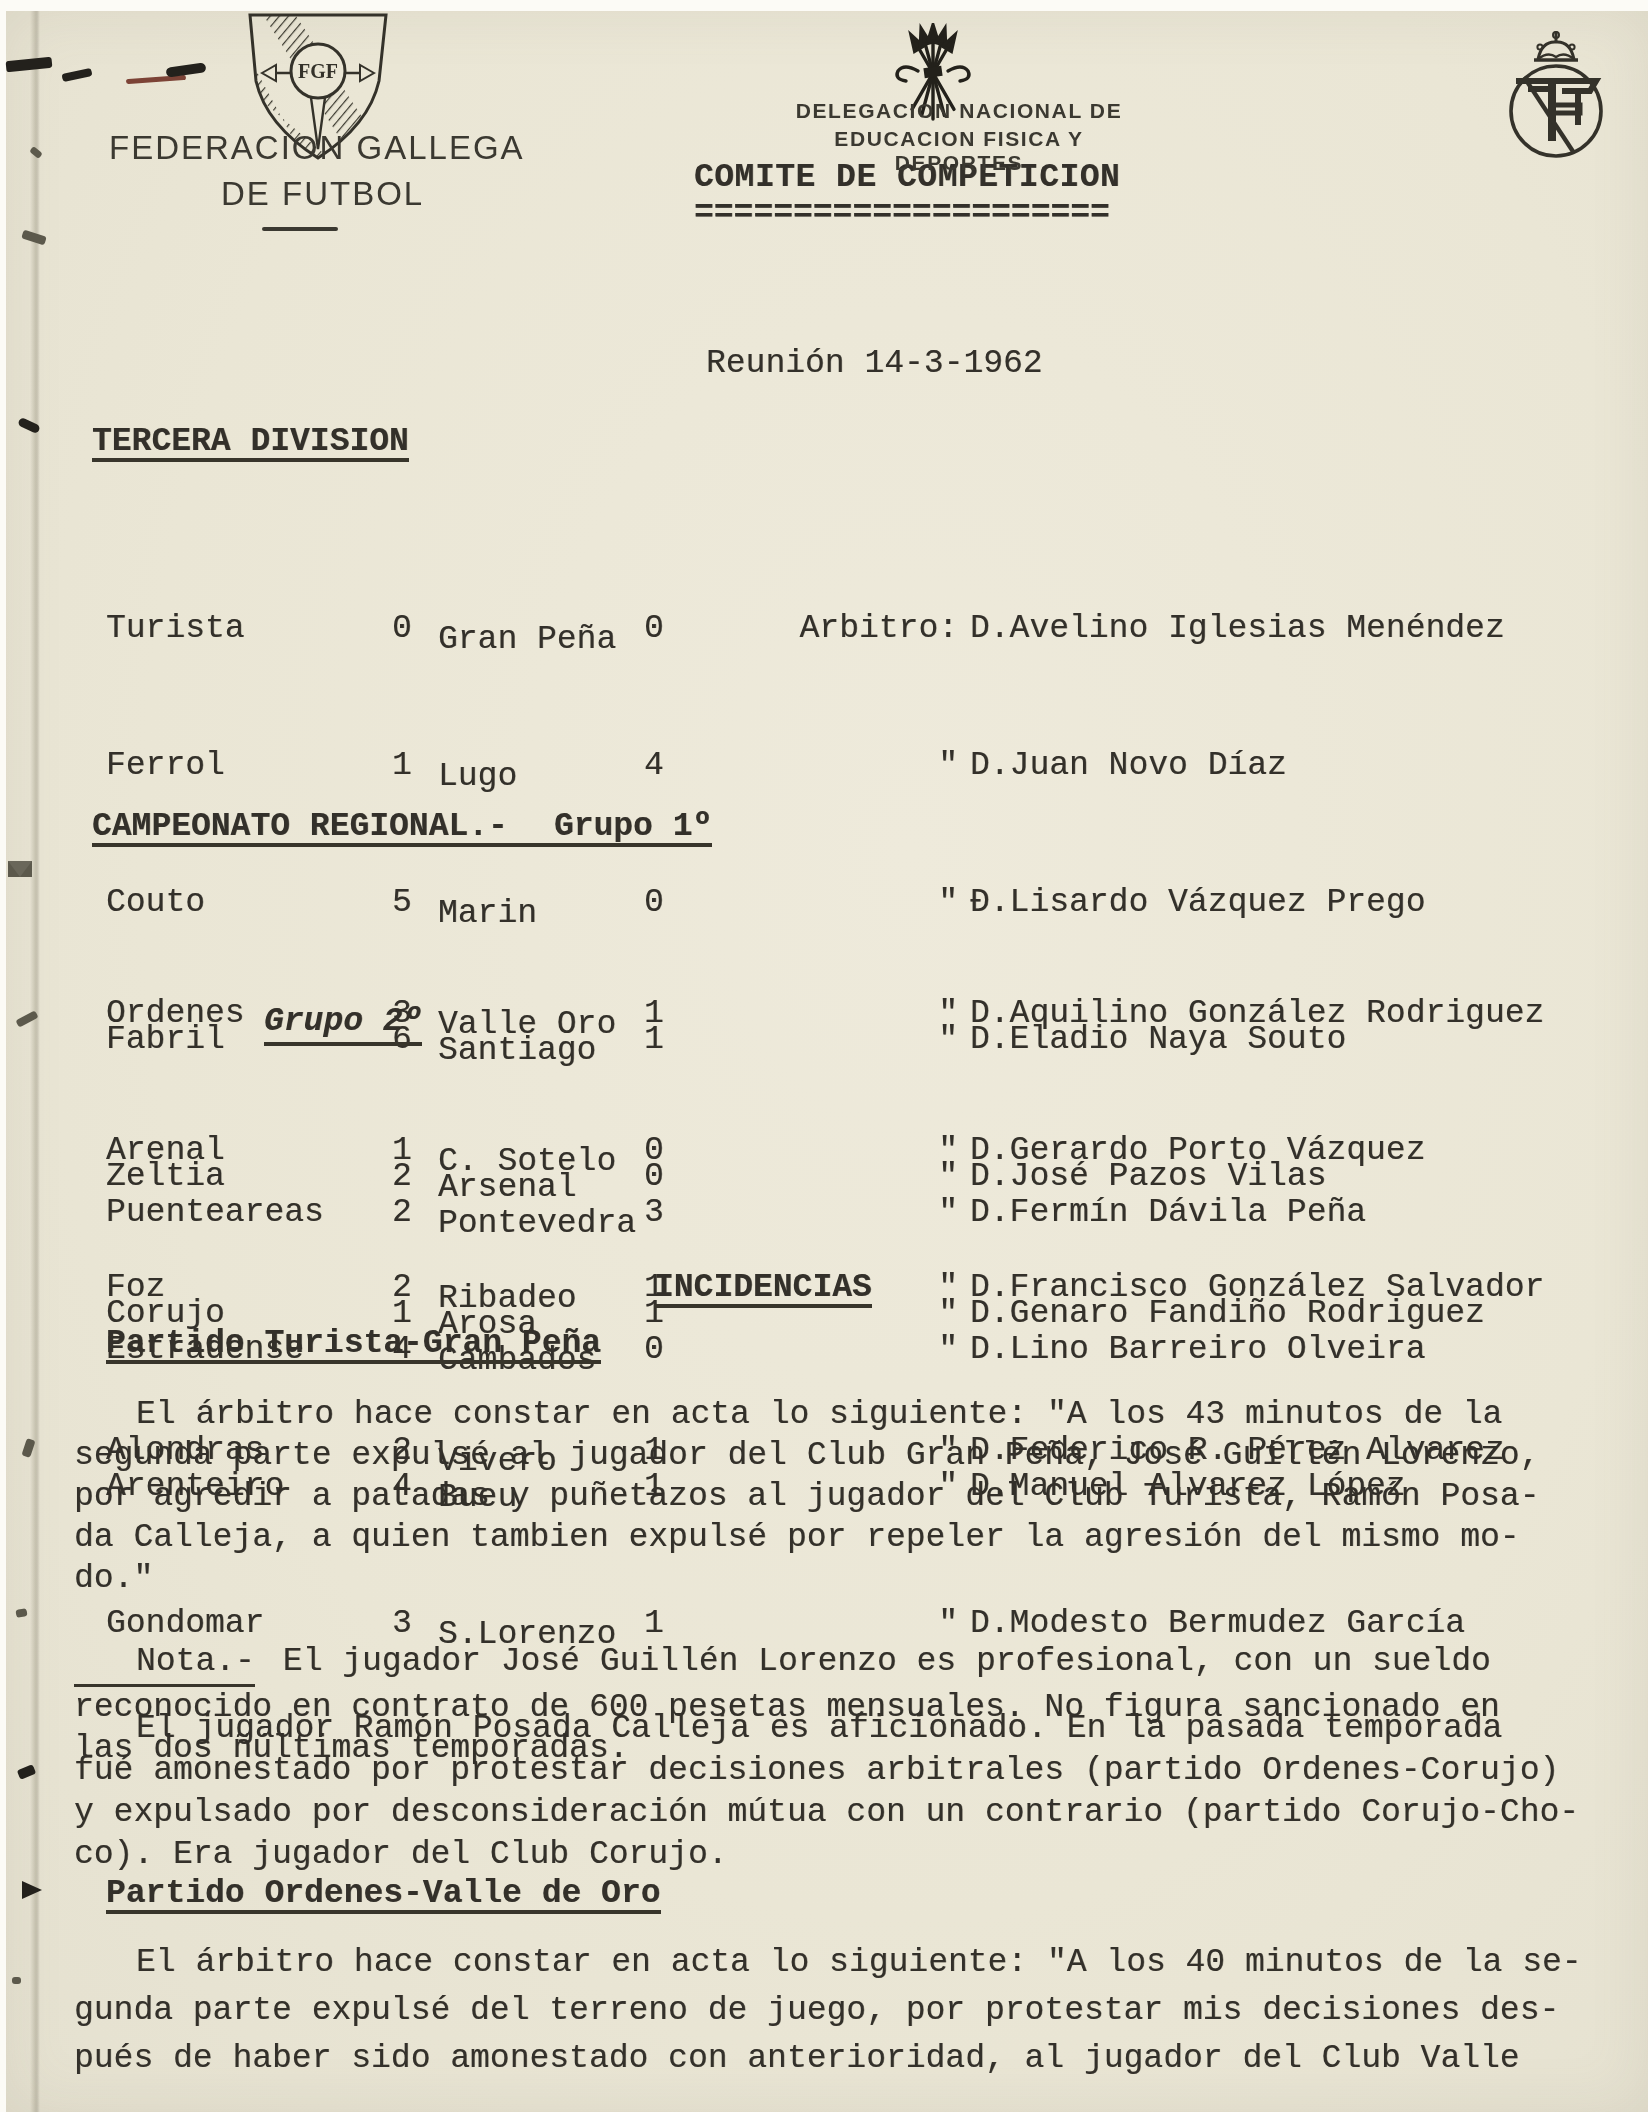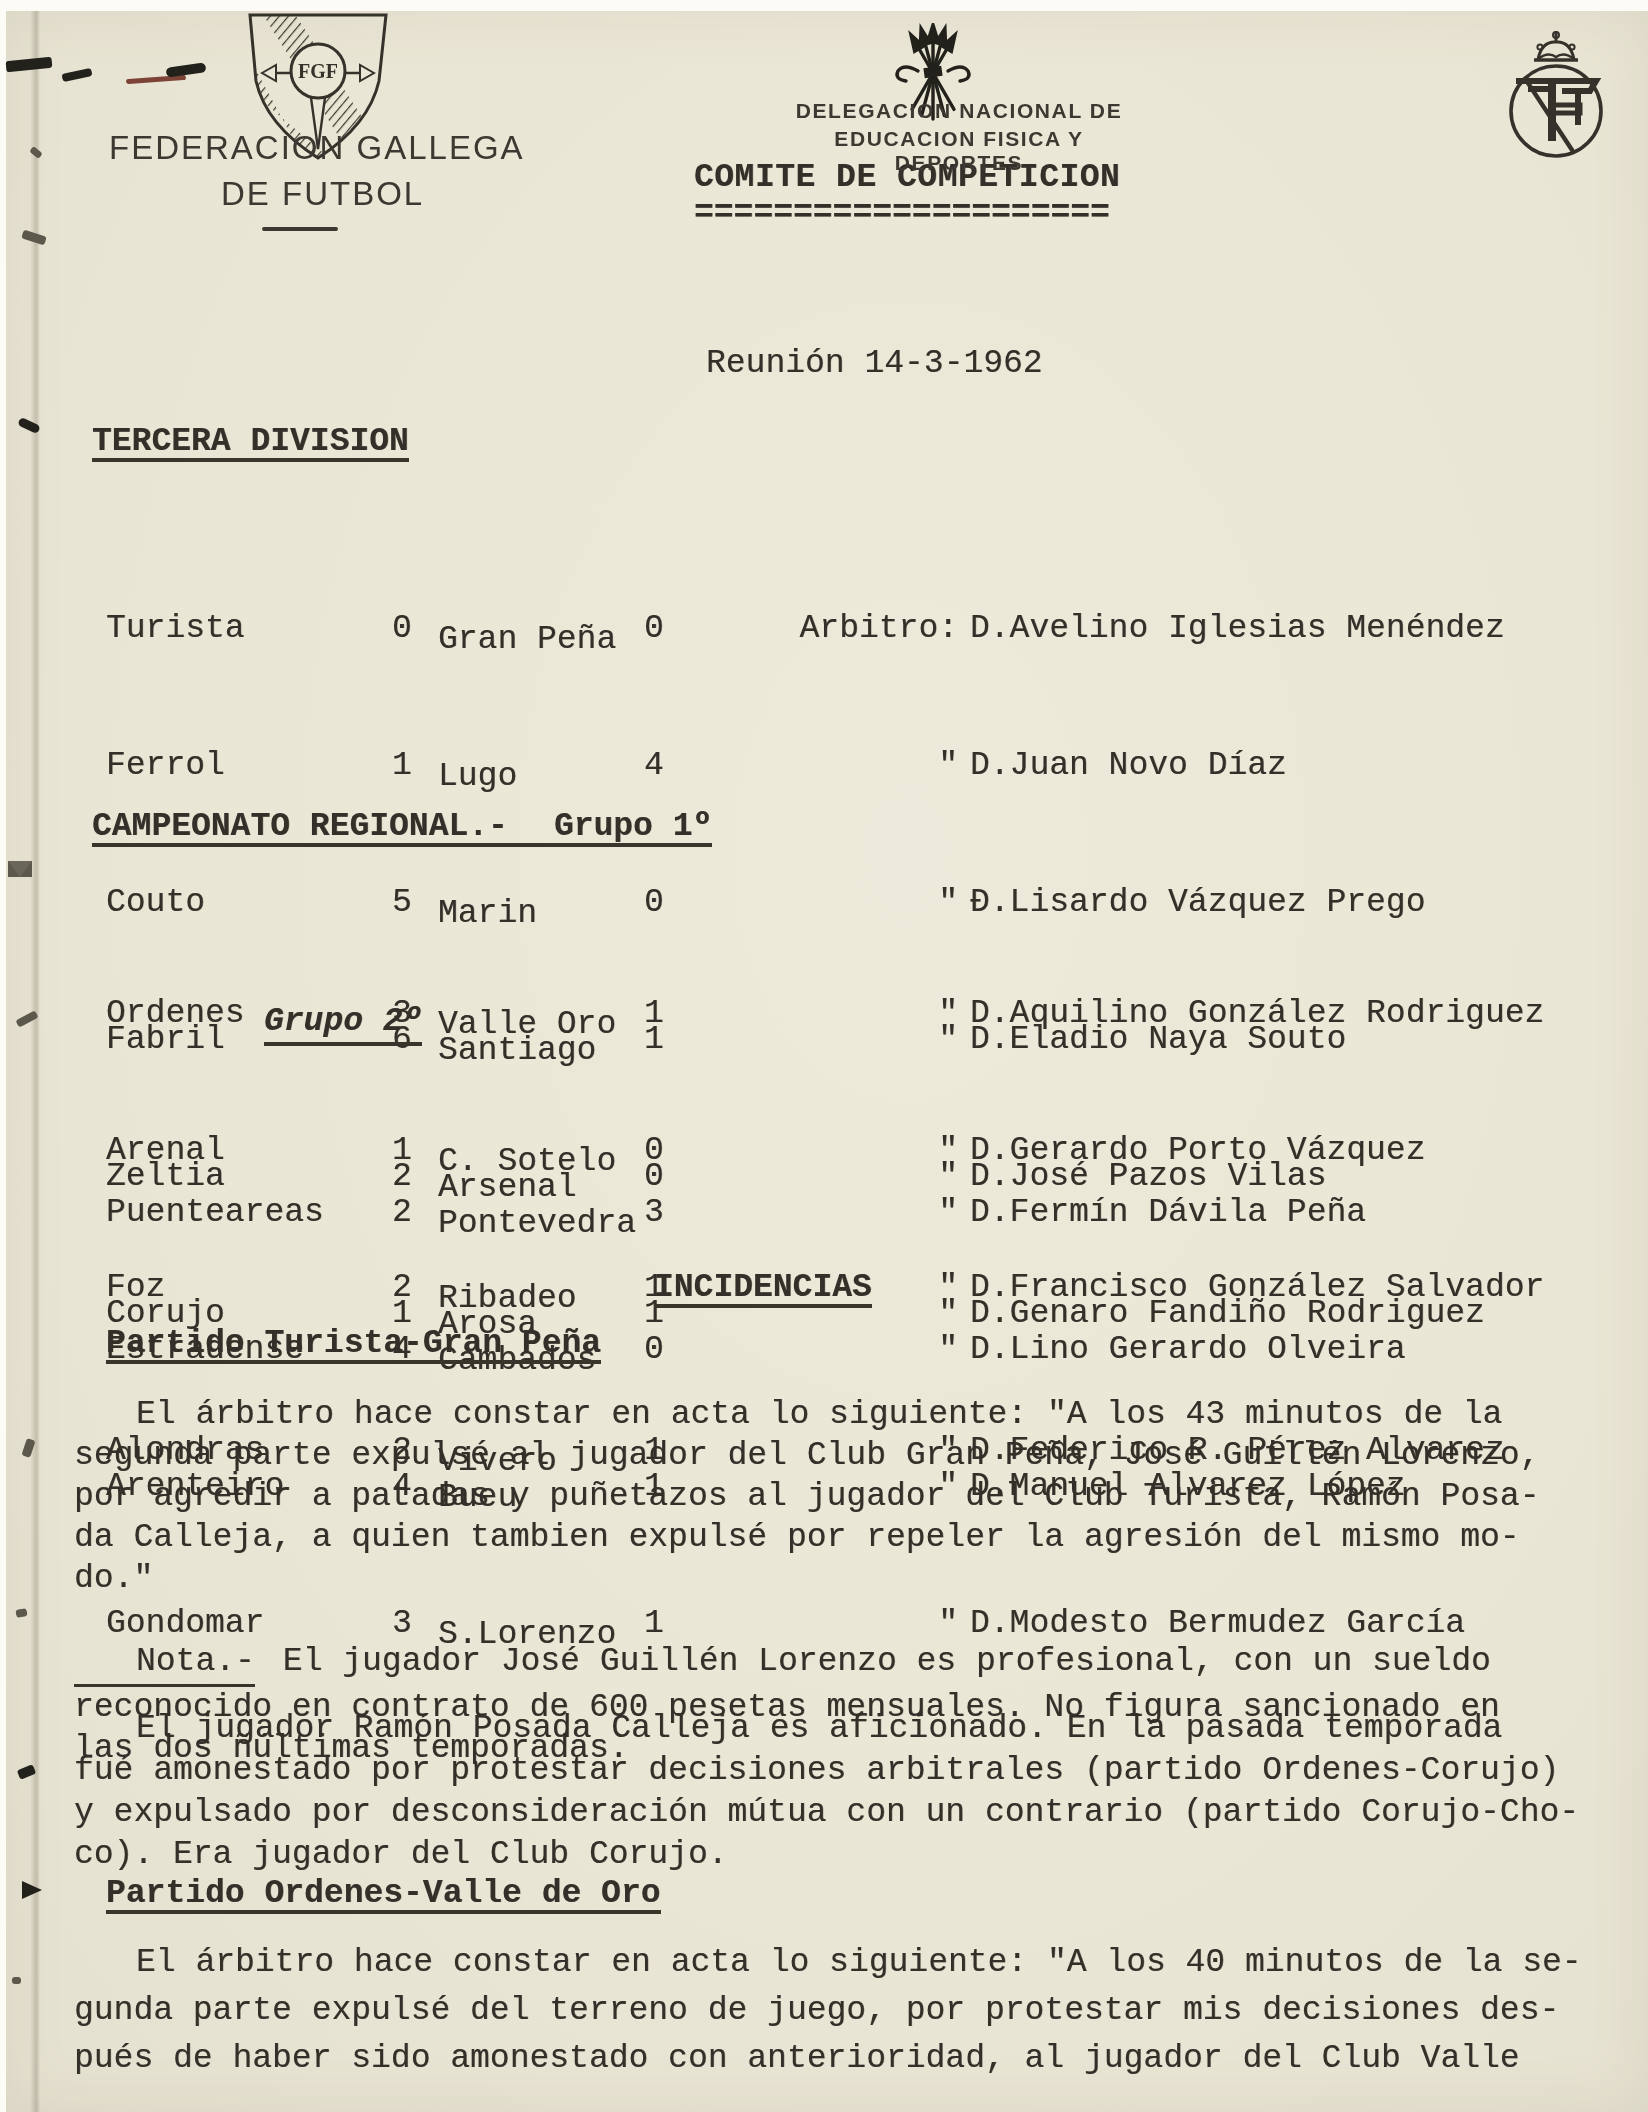--- a/index.html
+++ b/index.html
@@ -260,21 +260,21 @@
           <span class="c-arb">"</span>
           <span class="c-ref">D.Fermín Dávila Peña</span>
         </div>
       
         <div class="mrow">
           <span class="c-home">Estradense</span>
           <span class="c-hs">4</span>
           <span class="c-away">Cambados</span>
           <span class="c-as">0</span>
           <span class="c-arb">"</span>
-          <span class="c-ref">D.Lino Gerardo Olveira</span>
+          <span class="c-ref">D.Lino Barreiro Olveira</span>
         </div>
       
         <div class="mrow">
           <span class="c-home">Arenteiro</span>
           <span class="c-hs">4</span>
           <span class="c-away">Bueu</span>
           <span class="c-as">1</span>
           <span class="c-arb">"</span>
           <span class="c-ref">D.Manuel Alvarez López</span>
         </div>

